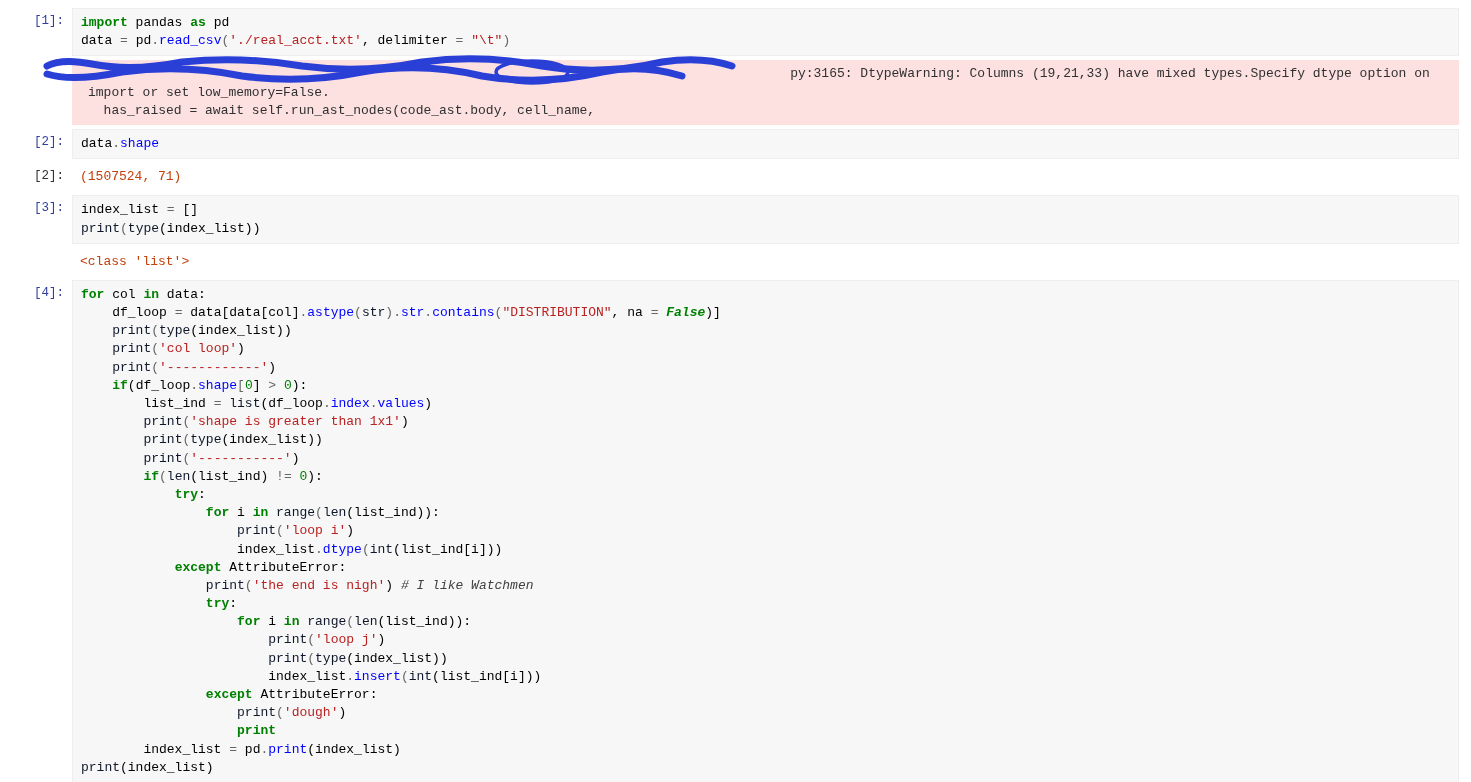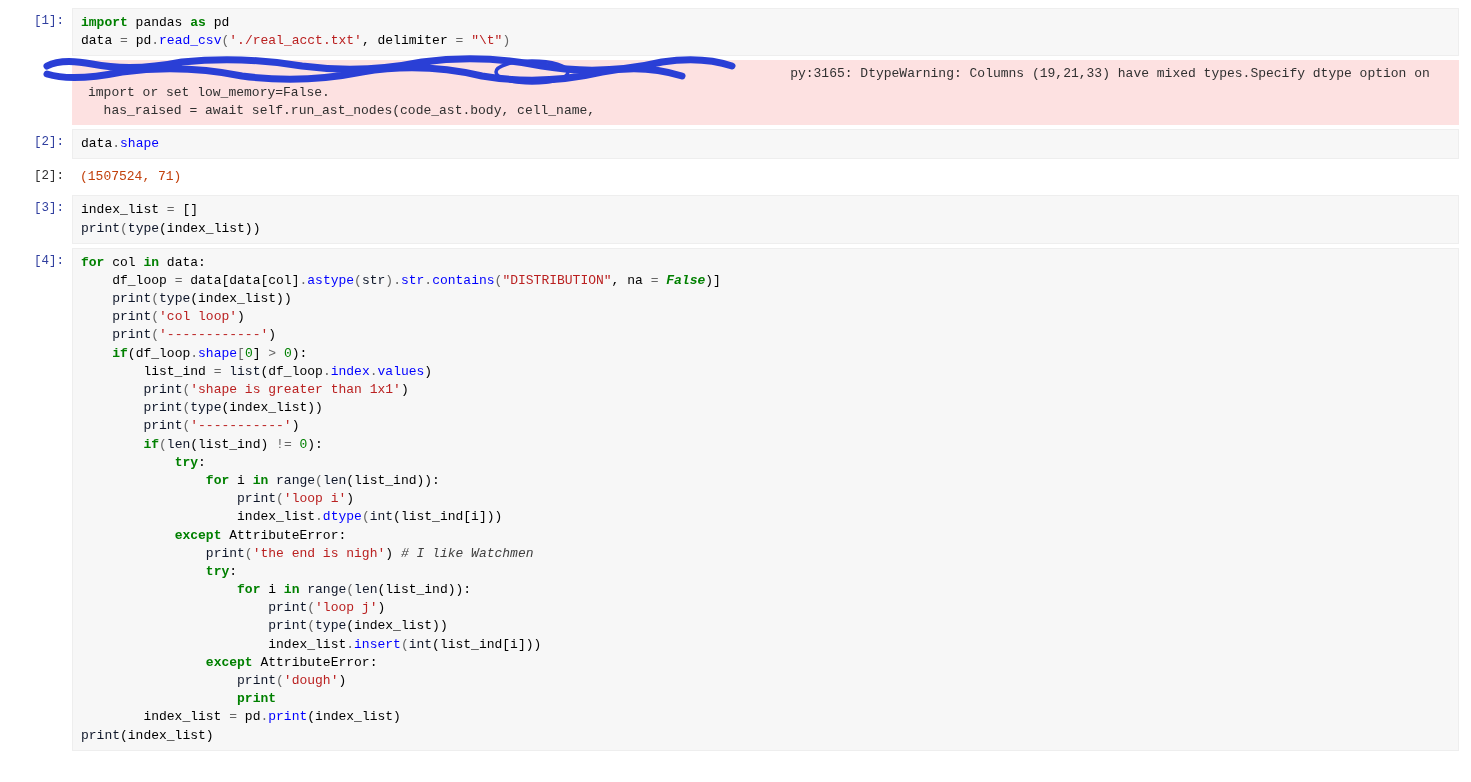--- a/index.html
+++ b/index.html
@@ -94,20 +94,24 @@
     <div class="cell">
       <div class="prompt out">[2]:</div>
       <div class="output-area">(1507524, 71)</div>
     </div>
     <div class="cell">
       <div class="prompt">[3]:</div>
       <div class="input-area"><span class="nm">index_list </span><span class="op">=</span><span class="nm"> []
 </span><span class="fn">print</span><span class="op">(</span><span class="fn">type</span><span class="nm">(index_list))</span></div>
     </div>
     <div class="cell">
+      <div class="prompt out"></div>
+      <div class="output-area">&lt;class 'list'&gt;</div>
+    </div>
+    <div class="cell">
       <div class="prompt">[4]:</div>
       <div class="input-area"><span class="kw">for</span><span class="nm"> col </span><span class="kw">in</span><span class="nm"> data:
 </span><span class="nm">    df_loop </span><span class="op">=</span><span class="nm"> data[data[col]</span><span class="op">.</span><span class="attr">astype</span><span class="op">(</span><span class="fn">str</span><span class="op">)</span><span class="op">.</span><span class="attr">str</span><span class="op">.</span><span class="attr">contains</span><span class="op">(</span><span class="st">"DISTRIBUTION"</span><span class="nm">, na </span><span class="op">=</span><span class="nm"> </span><span class="bn">False</span><span class="nm">)]
 </span><span class="nm">    </span><span class="fn">print</span><span class="op">(</span><span class="fn">type</span><span class="nm">(index_list))
 </span><span class="nm">    </span><span class="fn">print</span><span class="op">(</span><span class="st">'col loop'</span><span class="nm">)
 </span><span class="nm">    </span><span class="fn">print</span><span class="op">(</span><span class="st">'------------'</span><span class="nm">)
 </span><span class="nm">    </span><span class="kw">if</span><span class="nm">(df_loop</span><span class="op">.</span><span class="attr">shape</span><span class="op">[</span><span class="num">0</span><span class="nm">] </span><span class="op">&gt;</span><span class="nm"> </span><span class="num">0</span><span class="nm">):
 </span><span class="nm">        list_ind </span><span class="op">=</span><span class="nm"> </span><span class="fn">list</span><span class="nm">(df_loop</span><span class="op">.</span><span class="attr">index</span><span class="op">.</span><span class="attr">values</span><span class="nm">)
 </span><span class="nm">        </span><span class="fn">print</span><span class="op">(</span><span class="st">'shape is greater than 1x1'</span><span class="nm">)
 </span><span class="nm">        </span><span class="fn">print</span><span class="op">(</span><span class="fn">type</span><span class="nm">(index_list))

